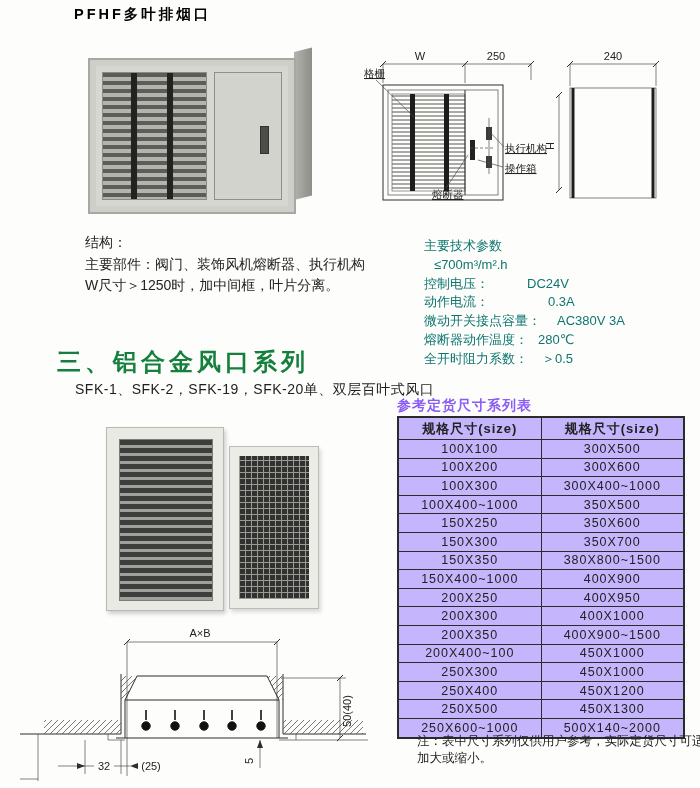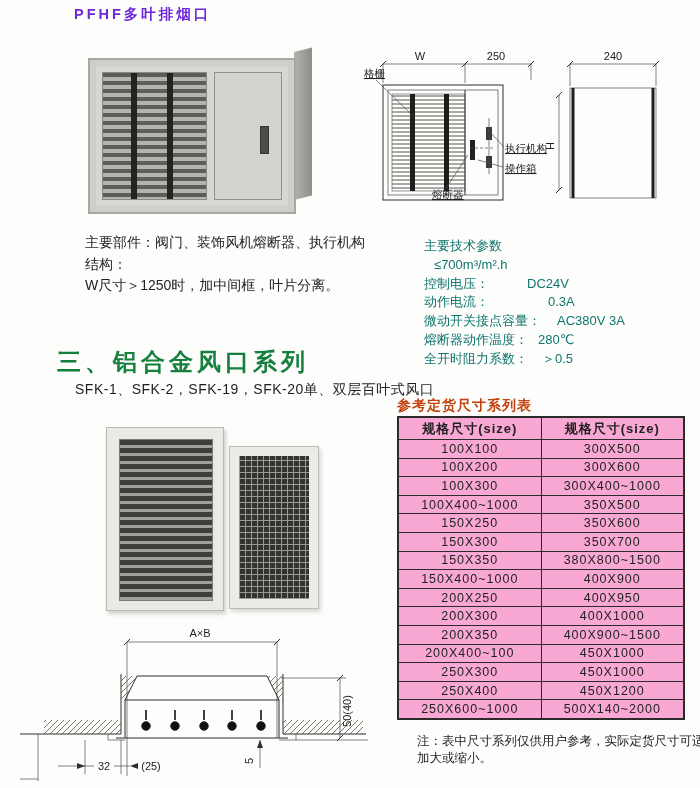--- a/index.html
+++ b/index.html
@@ -4,21 +4,21 @@
 <style>
   html,body{margin:0;padding:0;}
   body{
     width:700px;height:788px;position:relative;background:#fdfdfc;
     font-family:"Liberation Sans","DejaVu Sans",sans-serif;color:#1c1c1c;
     overflow:hidden;
   }
   .abs{position:absolute;}
 
   
-  .page-title{left:74px;top:5px;font-size:14.5px;font-weight:bold;letter-spacing:3px;color:#6d28d9;}
+  .page-title{left:74px;top:5px;font-size:14.5px;font-weight:bold;letter-spacing:3px;color:#000000;}
 
   
   .photo-unit{left:88px;top:50px;width:224px;height:168px;}
   .pu-side{position:absolute;right:0;top:2px;width:18px;height:148px;
     background:linear-gradient(90deg,#b3b3ae,#8e8e88);transform:skewY(-14deg);transform-origin:left top;}
   .pu-body{position:absolute;left:0;top:8px;right:16px;bottom:4px;
     background:#d7d7d2;border:2px solid #a8a8a2;box-shadow:inset 0 0 0 6px #cfcfc9;
     display:flex;padding:12px;}
   .pu-louver{flex:1.55;position:relative;border:1px solid #8b8b86;
     background:repeating-linear-gradient(180deg,#5c5c58 0 4px,#b4b4ae 4px 8px);}
@@ -37,23 +37,23 @@
   .tp-2 .tp-val{margin-left:38px;}
   .tp-3 .tp-val{margin-left:59px;}
   .tp-4 .tp-val{margin-left:16px;}
   .tp-5 .tp-val{margin-left:10px;}
   .tp-6 .tp-val{margin-left:14px;}
 
   .section-heading{left:57px;top:346px;font-size:24px;font-weight:bold;letter-spacing:4px;color:#15803d;}
   .section-sub{left:75px;top:381px;font-size:14px;letter-spacing:0.5px;color:#1f1f1f;}
 
   
-  .table-title{left:397px;top:397px;font-size:14px;font-weight:bold;letter-spacing:1px;color:#c2410c;}
+  .table-title{left:397px;top:397px;font-size:14px;font-weight:bold;letter-spacing:1px;color:#8b5cf6;}
   table.size-table{left:397px;top:416px;width:288px;border-collapse:collapse;
-    position:absolute;font-size:12.5px;letter-spacing:1px;color:#222;background:#f9a8d4;}
+    position:absolute;font-size:12.5px;letter-spacing:1px;color:#222;background:#c4b5fd;}
   table.size-table,td,th{border:1px solid #2b2b2b;}
   table.size-table{border-width:2px;}
   .size-table th{height:21px;font-weight:bold;font-size:13px;padding:0;text-align:center;}
   .size-table td{height:17.6px;padding:0;text-align:center;}
   .table-note{left:397px;top:733px;width:300px;font-size:12.5px;line-height:16.5px;color:#222;margin-left:20px;}
 
   
   .photo-g1{left:106px;top:427px;width:118px;height:184px;background:#eaeae5;
     border:1px solid #b9b9b3;box-shadow:2px 3px 4px rgba(0,0,0,0.18);padding:11px 12px;box-sizing:border-box;}
   .g1-core{width:100%;height:100%;border:1px solid #7d7d78;
@@ -137,22 +137,22 @@
     <line class="thin" x1="294" y1="14" x2="294" y2="36"></line>
     <path class="ln" d="M205,17 L211,11 M291,17 L297,11"></path>
     <text class="dim" x="251" y="10" text-anchor="middle">240</text>
     <line class="thin" x1="197" y1="45" x2="197" y2="140"></line>
     <path class="ln" d="M194,48 L200,42 M194,143 L200,137"></path>
     <text class="dim" x="192" y="96" text-anchor="middle" transform="rotate(-90 192 96)">H</text>
   </svg>
 </div>
 
 <div class="abs struct-block">
+  <div>结构：</div>
   <div>主要部件：阀门、装饰风机熔断器、执行机构</div>
-  <div>结构：</div>
   <div>W尺寸＞1250时，加中间框，叶片分离。</div>
 </div>
 
 <div class="abs tech-block">
   <div>主要技术参数</div>
   <div class="tp-row tp-1">
     <span class="tp-val">≤700m³/m².h</span>
   </div>
   <div class="tp-row tp-2">
     <span>控制电压：</span>
@@ -245,20 +245,24 @@
       </tr>
       <tr>
         <td>250X300</td>
         <td>450X1000</td>
       </tr>
       <tr>
         <td>250X400</td>
         <td>450X1200</td>
       </tr>
       <tr>
+        <td>250X500</td>
+        <td>450X1300</td>
+      </tr>
+      <tr>
         <td>250X600~1000</td>
         <td>500X140~2000</td>
       </tr>
     </tbody>
 </table>
 <div class="abs table-note">注：表中尺寸系列仅供用户参考，实际定货尺寸可适当加大或缩小。</div>
 
 <div class="abs drawing-bottom">
   <svg width="365" height="170" viewBox="0 0 365 170">
     <defs>

